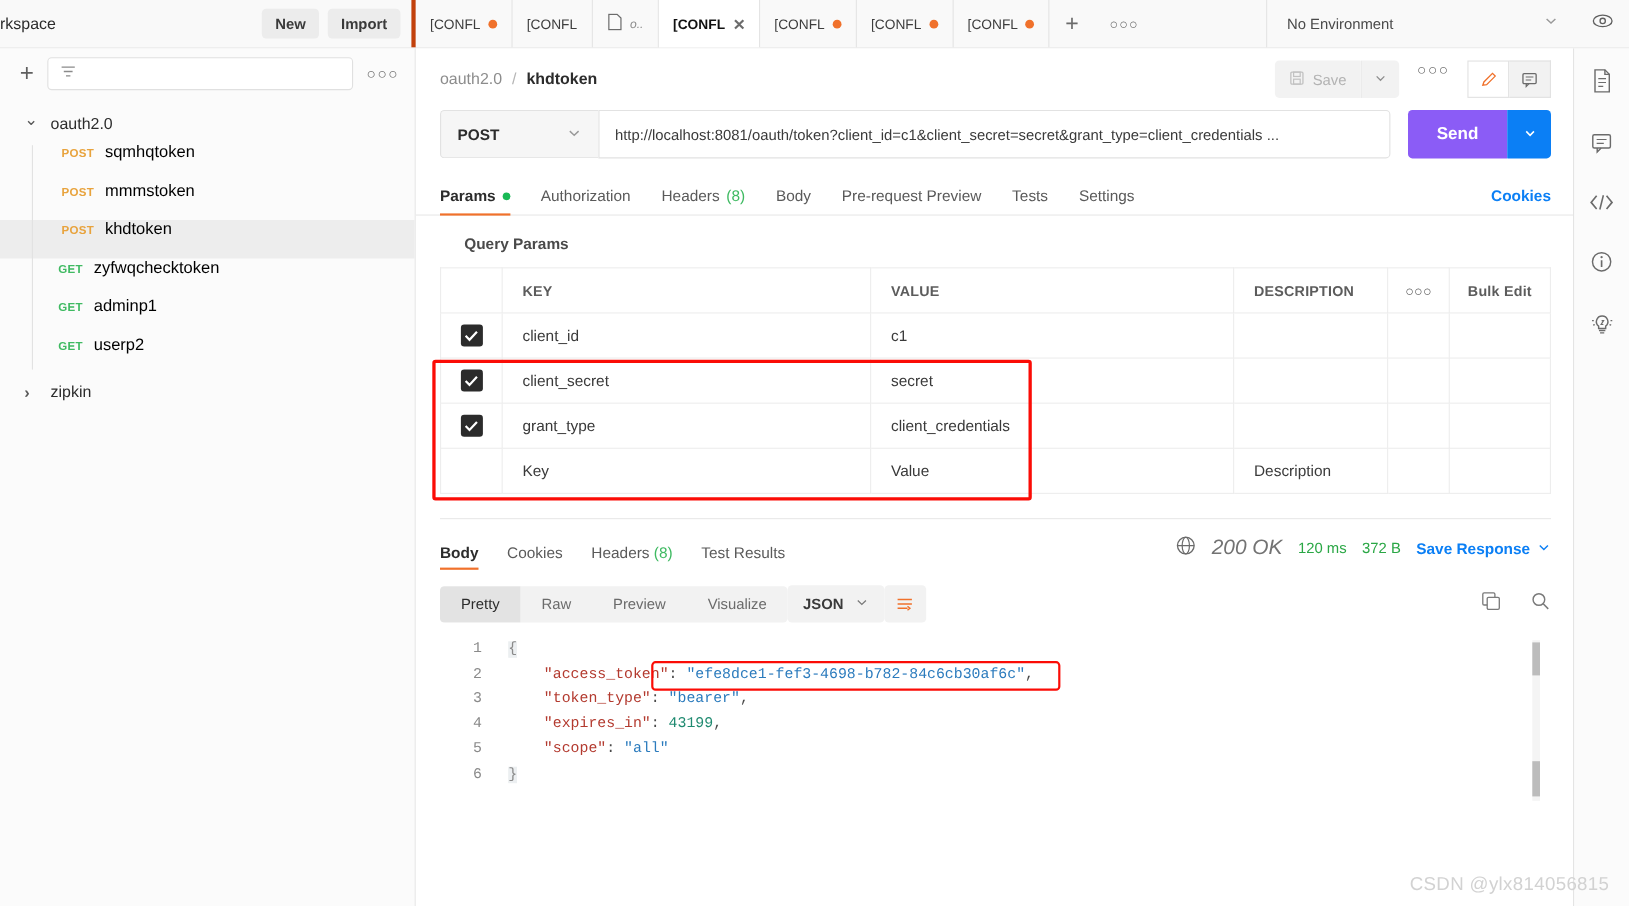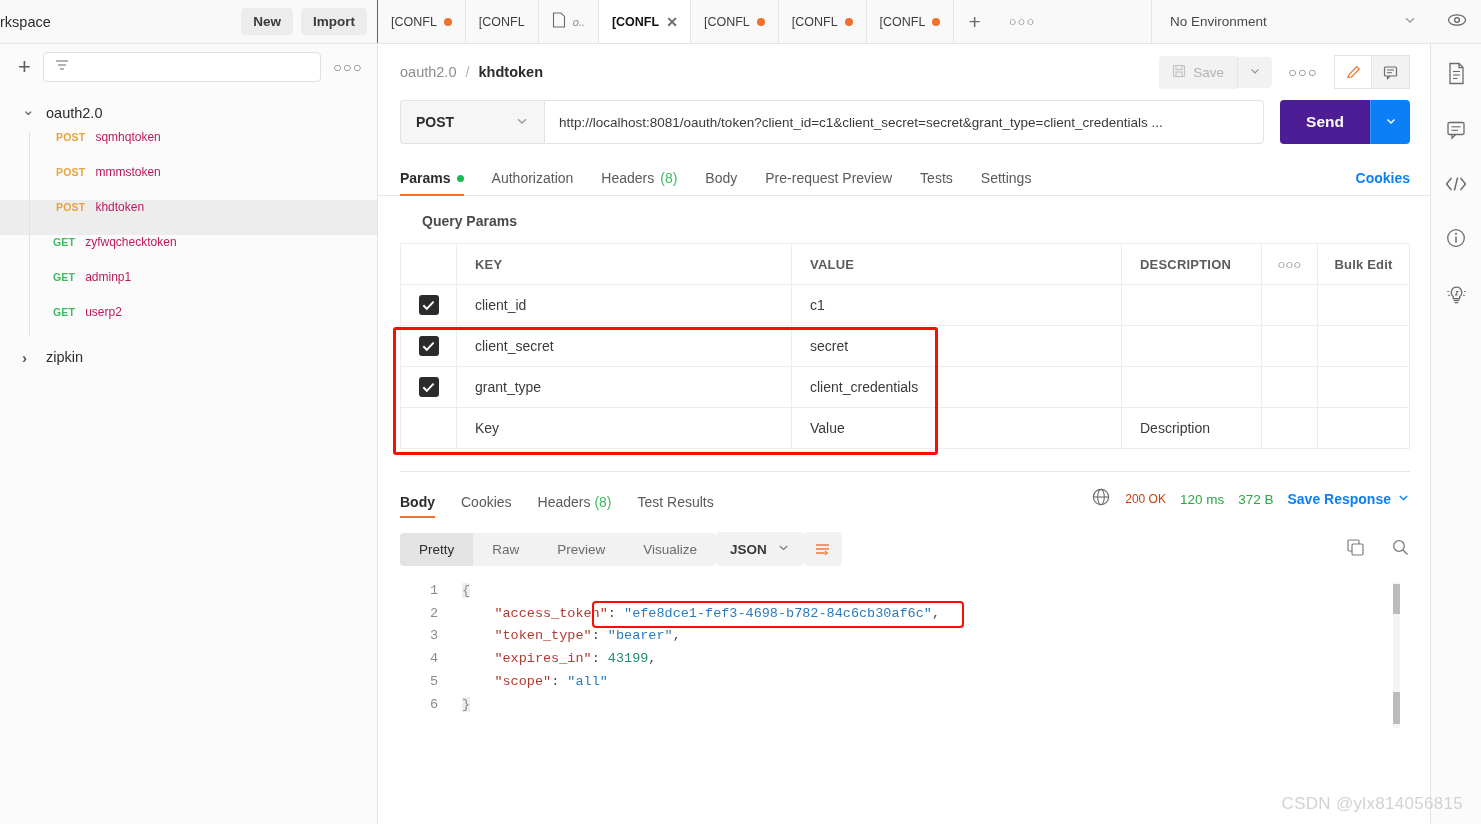--- a/index.html
+++ b/index.html
@@ -16,21 +16,21 @@
   .topbar {
     height: 44px; flex: 0 0 44px;
     display: flex; align-items: stretch;
     background: #f9f9f9;
     border-bottom: 1px solid #e4e4e4;
   }
   .tb-left {
     width: 378px; flex: 0 0 378px;
     display: flex; align-items: center; justify-content: flex-end;
     padding-right: 10px; gap: 8px;
-    border-right: 1px solid #c2410c;
+    border-right: 4px solid #c2410c;
     background: #f9f9f9;
   }
   .ws-title {
     font-size: 14.5px; color: #2c2c2c; margin-right: auto; padding-left: 0;
     white-space: nowrap; overflow: hidden;
   }
   .tb-btn {
     background: #ececec; border: none; border-radius: 4px;
     font-size: 13.5px; font-weight: bold; color: #3a3a3a;
     padding: 6px 12px; cursor: pointer; font-family: inherit;
@@ -101,33 +101,33 @@
     width: 1px; background: #e2e2e2;
   }
   .tree-item {
     display: flex; align-items: baseline; gap: 10px;
     height: 35px; padding-left: 56px; cursor: pointer;
   }
   .tree-item.sel { background: #ededed; }
   .meth { font-size: 10.5px; font-weight: bold; letter-spacing: .2px; }
   .meth.post { color: #e8a33d; }
   .meth.get { color: #3fba62; }
-  .tree-item .nm { font-size: 12px; color: #be185d; }
+  .tree-item .nm { font-size: 15px; color: #000000; }
   .tree-item.get-row { padding-left: 53px; }
 
   
   .main { flex: 1 1 auto; display: flex; flex-direction: column; min-width: 0; background: #fff; }
   .crumb-row {
     height: 56px; flex: 0 0 56px; display: flex; align-items: center;
     padding: 0 20px 0 22px; gap: 10px;
   }
   .crumb { font-size: 14.5px; color: #8c8c8c; }
   .crumb .sep { margin: 0 5px; color: #b5b5b5; }
   .crumb .cur { color: #2c2c2c; font-weight: bold; }
-  .crumb-right { margin-left: auto; display: flex; align-items: center; gap: 0; }
+  .crumb-right { margin-left: auto; display: flex; gap: 0; }
   .save-btn {
     display: flex; align-items: center; gap: 7px;
     background: #f2f2f2; border: none; border-radius: 4px 0 0 4px;
     padding: 8px 13px; font-size: 13.5px; color: #b3b3b3; font-family: inherit;
     cursor: pointer;
   }
   .save-caret {
     background: #f2f2f2; border: none; border-radius: 0 4px 4px 0;
     border-left: 1px solid #e4e4e4;
     padding: 8px 11px; color: #8e8e8e; cursor: pointer; font-size: 12px;
@@ -150,21 +150,21 @@
   }
   .method-sel .chev { margin-left: auto; font-weight: normal; }
   .url-input {
     flex: 1 1 auto; height: 44px; border: 1px solid #e2e2e2;
     border-radius: 0 4px 4px 0; background: #fff;
     display: flex; align-items: center; padding: 0 14px;
     font-size: 13.5px; color: #3a3a3a; overflow: hidden; white-space: nowrap;
   }
   .send-wrap { margin-left: 16px; display: flex; flex: 0 0 auto; }
   .send-btn {
-    background: #4c1d95; color: #fff; border: none;
+    background: #8b5cf6; color: #fff; border: none;
     border-radius: 4px 0 0 4px; padding: 0 26px; height: 44px;
     font-size: 15.5px; font-weight: bold; cursor: pointer; font-family: inherit;
   }
   .send-caret {
     background: #0b7ff5; color: #fff; border: none; border-left: 1px solid #3a96f7;
     border-radius: 0 4px 4px 0; width: 40px; height: 44px; cursor: pointer; font-size: 12px;
   }
 
   
   .req-tabs {
@@ -223,21 +223,21 @@
   .rs-tab {
     font-size: 14px; color: #5a5a5a; margin-right: 26px; padding-bottom: 8px;
     cursor: pointer; position: relative;
   }
   .rs-tab.active { color: #2c2c2c; font-weight: bold; }
   .rs-tab.active::after {
     content: ""; position: absolute; left: 0; right: 0; bottom: 0;
     height: 2px; background: #f0712b;
   }
   .rs-meta { margin-left: auto; display: flex; align-items: center; gap: 14px; padding-bottom: 7px; }
-  .rs-meta .ok { color: #c2410c; font-size: 12px; }
+  .rs-meta .ok { color: #737373; font-size: 19px; font-style: italic; }
   .rs-meta .ms { color: #2aa745; font-size: 13.5px; }
   .rs-meta .sz { color: #2aa745; font-size: 13.5px; }
   .save-resp { color: #0b7ff5; font-weight: bold; font-size: 14px; cursor: pointer; display: flex; align-items: center; gap: 6px; }
   .fmt-row { display: flex; align-items: center; padding: 14px 20px 0 22px; }
   .seg {
     display: flex; background: #f2f2f2; border-radius: 4px; overflow: hidden;
   }
   .seg .s {
     padding: 9px 19px; font-size: 13.5px; color: #6b6b6b; cursor: pointer;
   }

